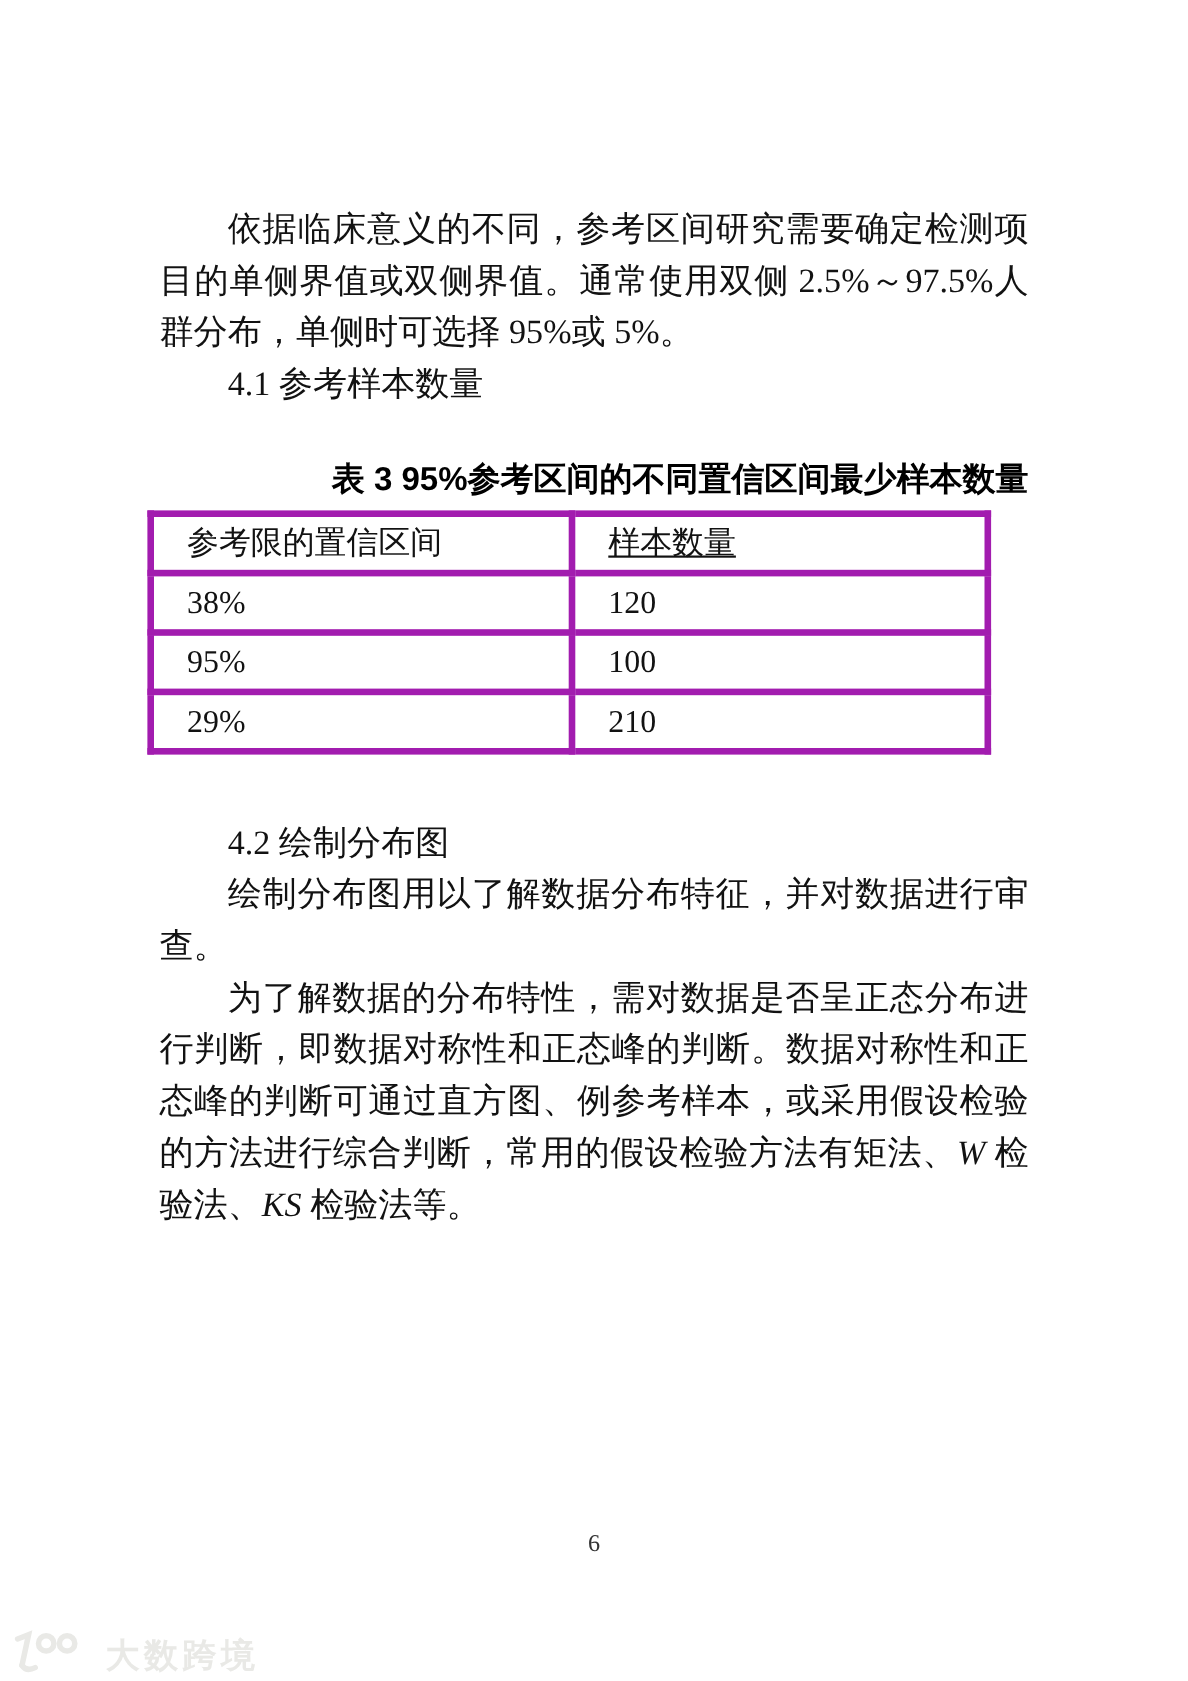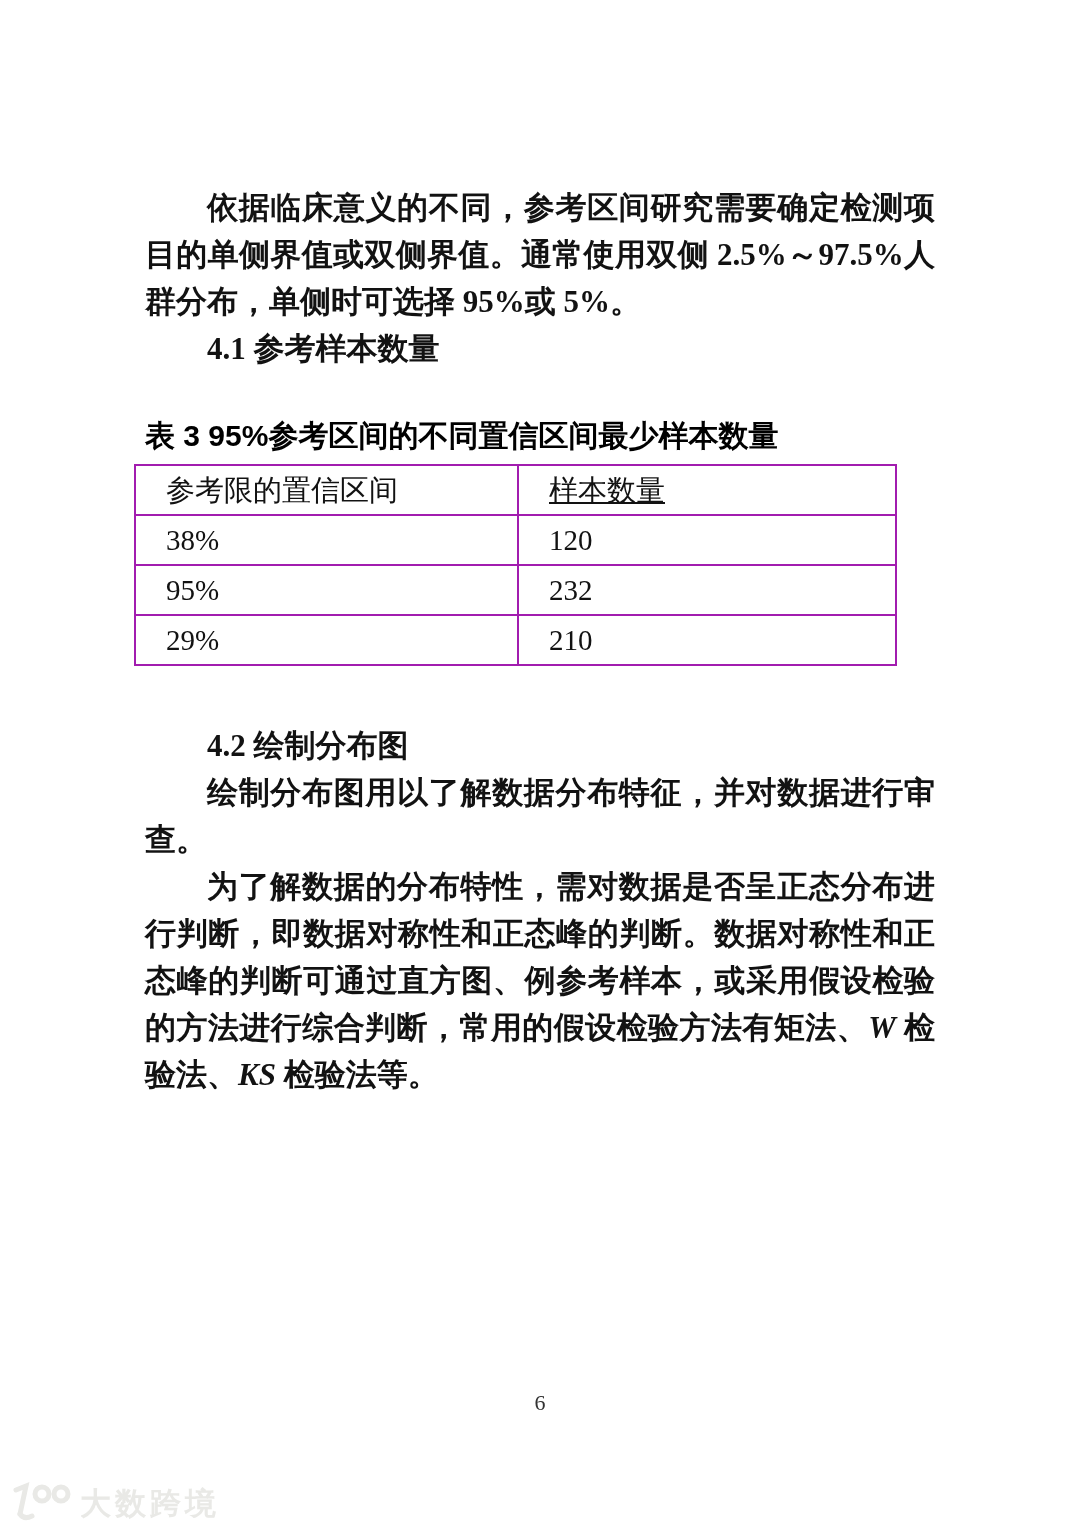--- a/index.html
+++ b/index.html
@@ -20,40 +20,40 @@
     position: absolute;
     left: 145px; top: 184px;
     width: 790px;
     font-size: 31px;
     line-height: 47px;
     text-align: justify;
   }
   .para, .heading {
     margin: 0;
     text-indent: 2em;
-    font-weight: bold;
+    font-weight: normal;
   }
   .table-title {
     margin: 44px 0 8px 0;
-    text-align: left;
+    text-align: right;
     text-indent: 0;
     font-family: "Liberation Sans", "DejaVu Sans", sans-serif;
     font-weight: 700;
     font-size: 30px;
     line-height: 40px;
     color: #000;
   }
   .sample-table {
     border-collapse: collapse;
     width: 761px;
     margin-left: -11px;
     table-layout: fixed;
   }
   .sample-table td {
-    border: 2px solid #a21caf;
+    border: 6px solid #a21caf;
     height: 48px;
     padding: 0 6px 0 30px;
     font-size: 29px;
     line-height: 48px;
     vertical-align: middle;
     text-align: left;
   }
   .col-interval { width: 383px; }
   .col-count { width: 378px; text-decoration: underline; }
   .after-table { margin-top: 56px; }
@@ -65,21 +65,21 @@
     text-align: center;
     font-size: 22px;
     line-height: 30px;
     color: #333;
   }
   .watermark {
     position: absolute;
     left: 10px; top: 1480px;
     display: flex;
     align-items: center;
-    gap: 8px;
+    gap: 24px;
     color: #e9e9e6;
     user-select: none;
   }
   .wm-logo { display: inline-block; }
   .wm-text {
     font-family: "Liberation Sans", "DejaVu Sans", sans-serif;
     font-weight: 700;
     font-size: 31px;
     letter-spacing: 4px;
     line-height: 40px;
@@ -105,21 +105,21 @@
         <tr>
           <td class="col-interval">参考限的置信区间</td>
           <td class="col-count">样本数量</td>
         </tr>
         <tr>
           <td>38%</td>
           <td>120</td>
         </tr>
         <tr>
           <td>95%</td>
-          <td>232</td>
+          <td>100</td>
         </tr>
         <tr>
           <td>29%</td>
           <td>210</td>
         </tr>
       </tbody>
     </table>
 
     <p class="heading after-table">4.2 绘制分布图</p>
 

